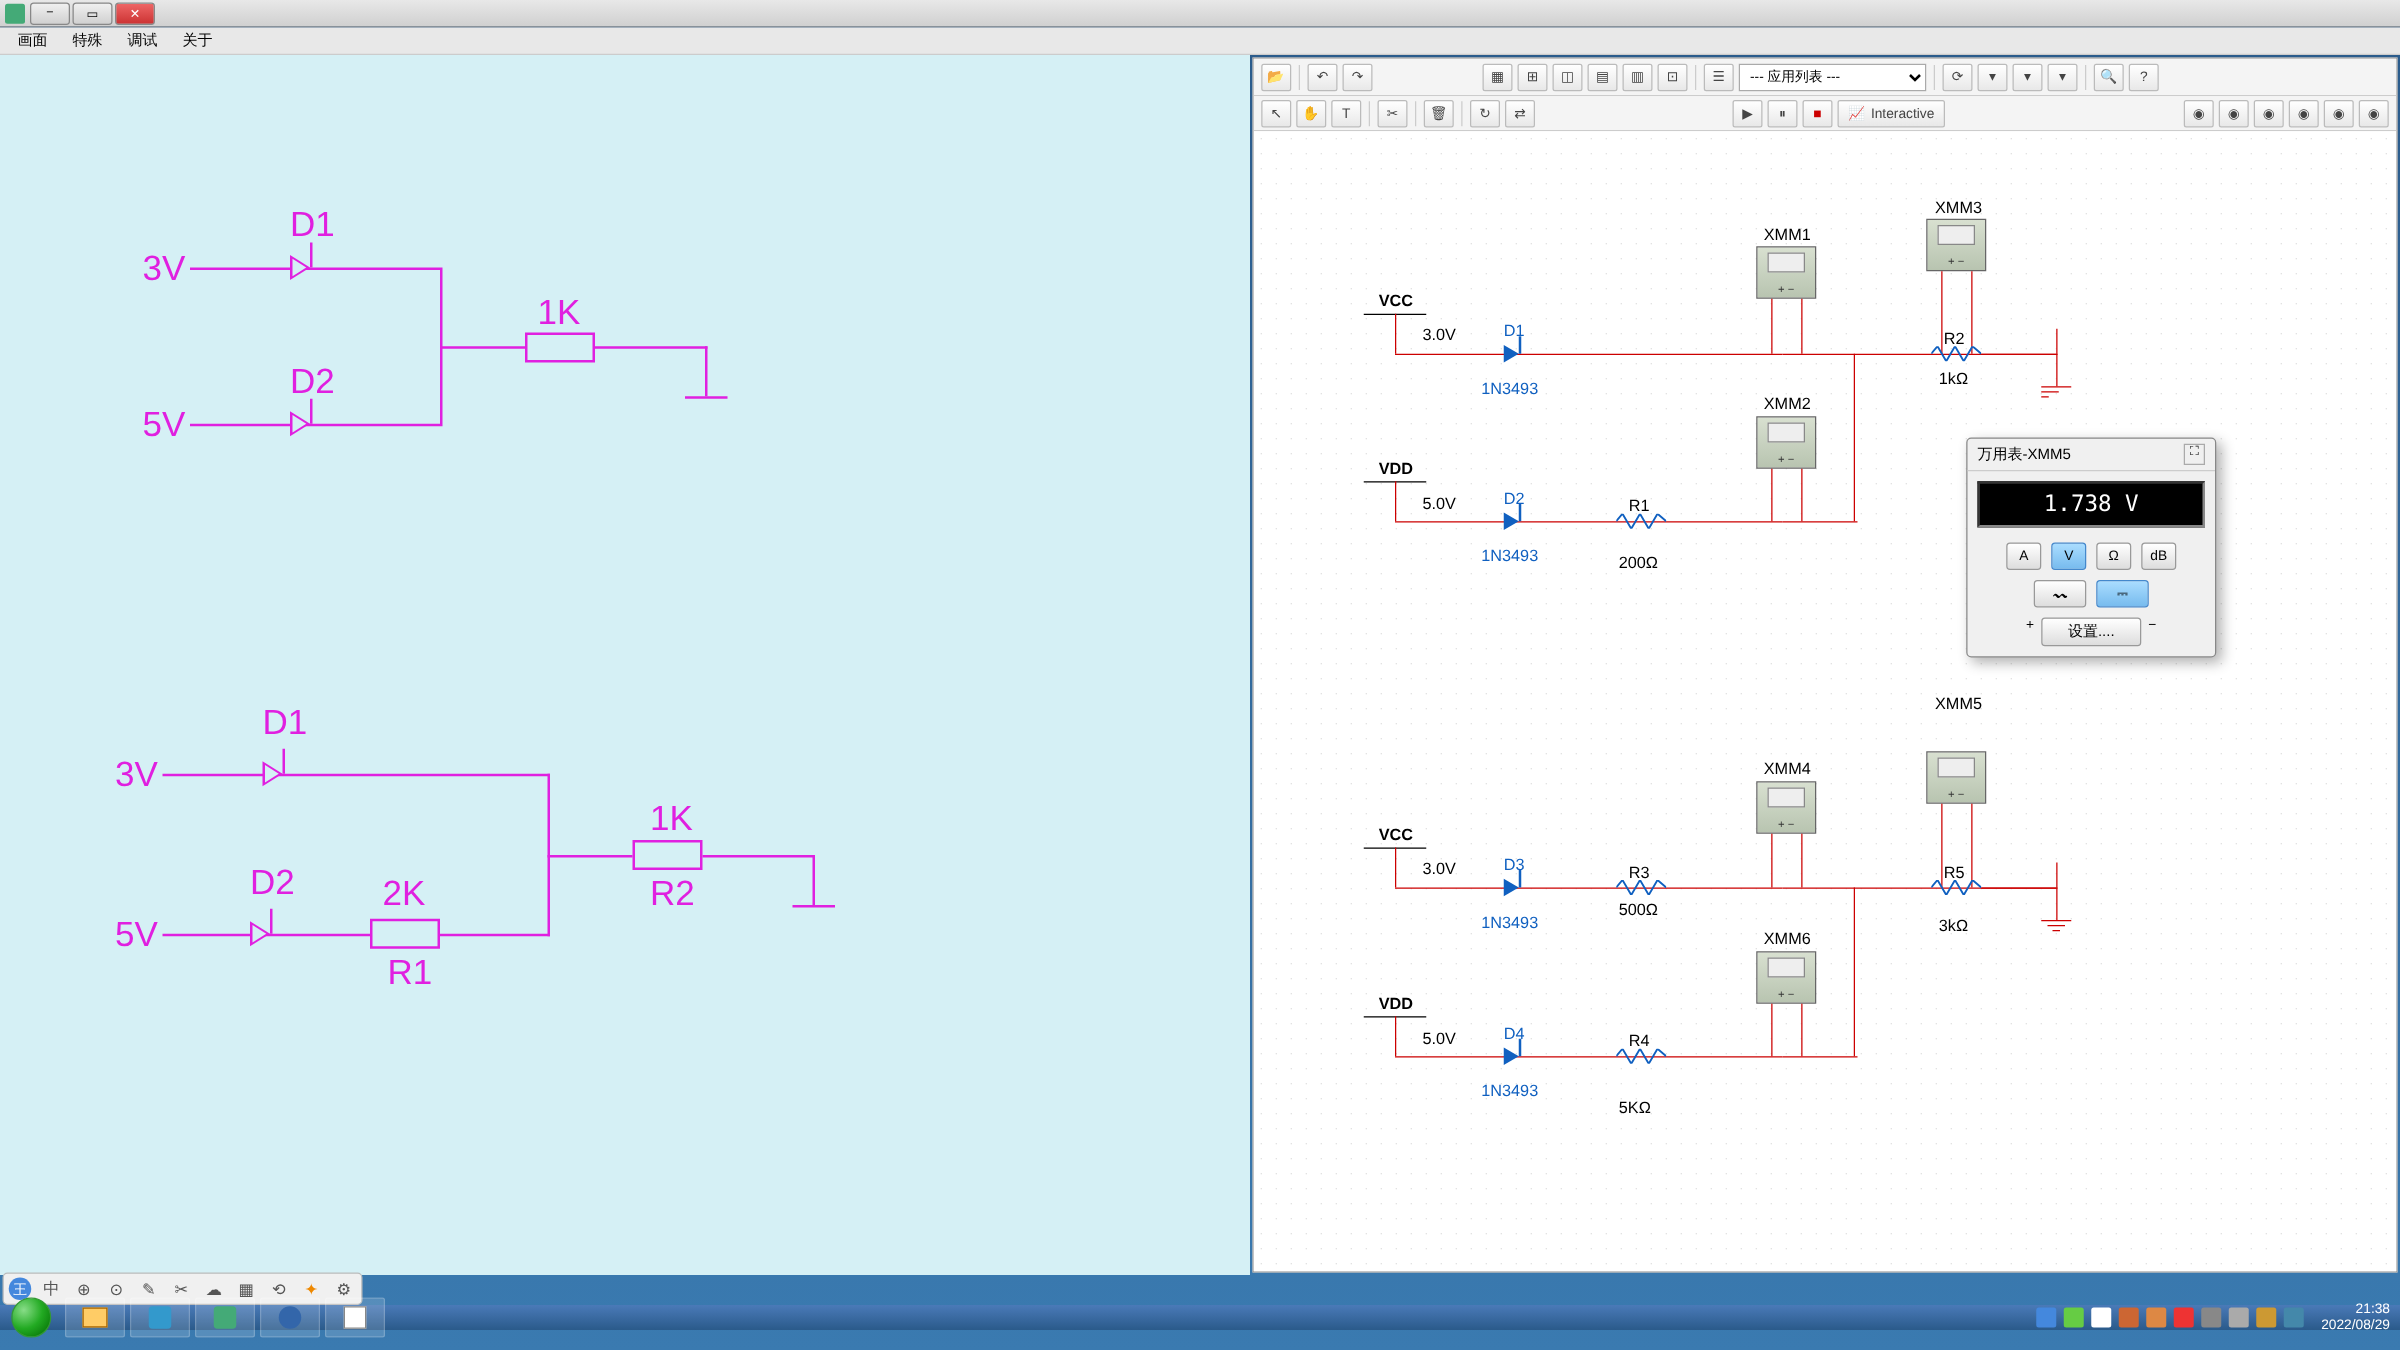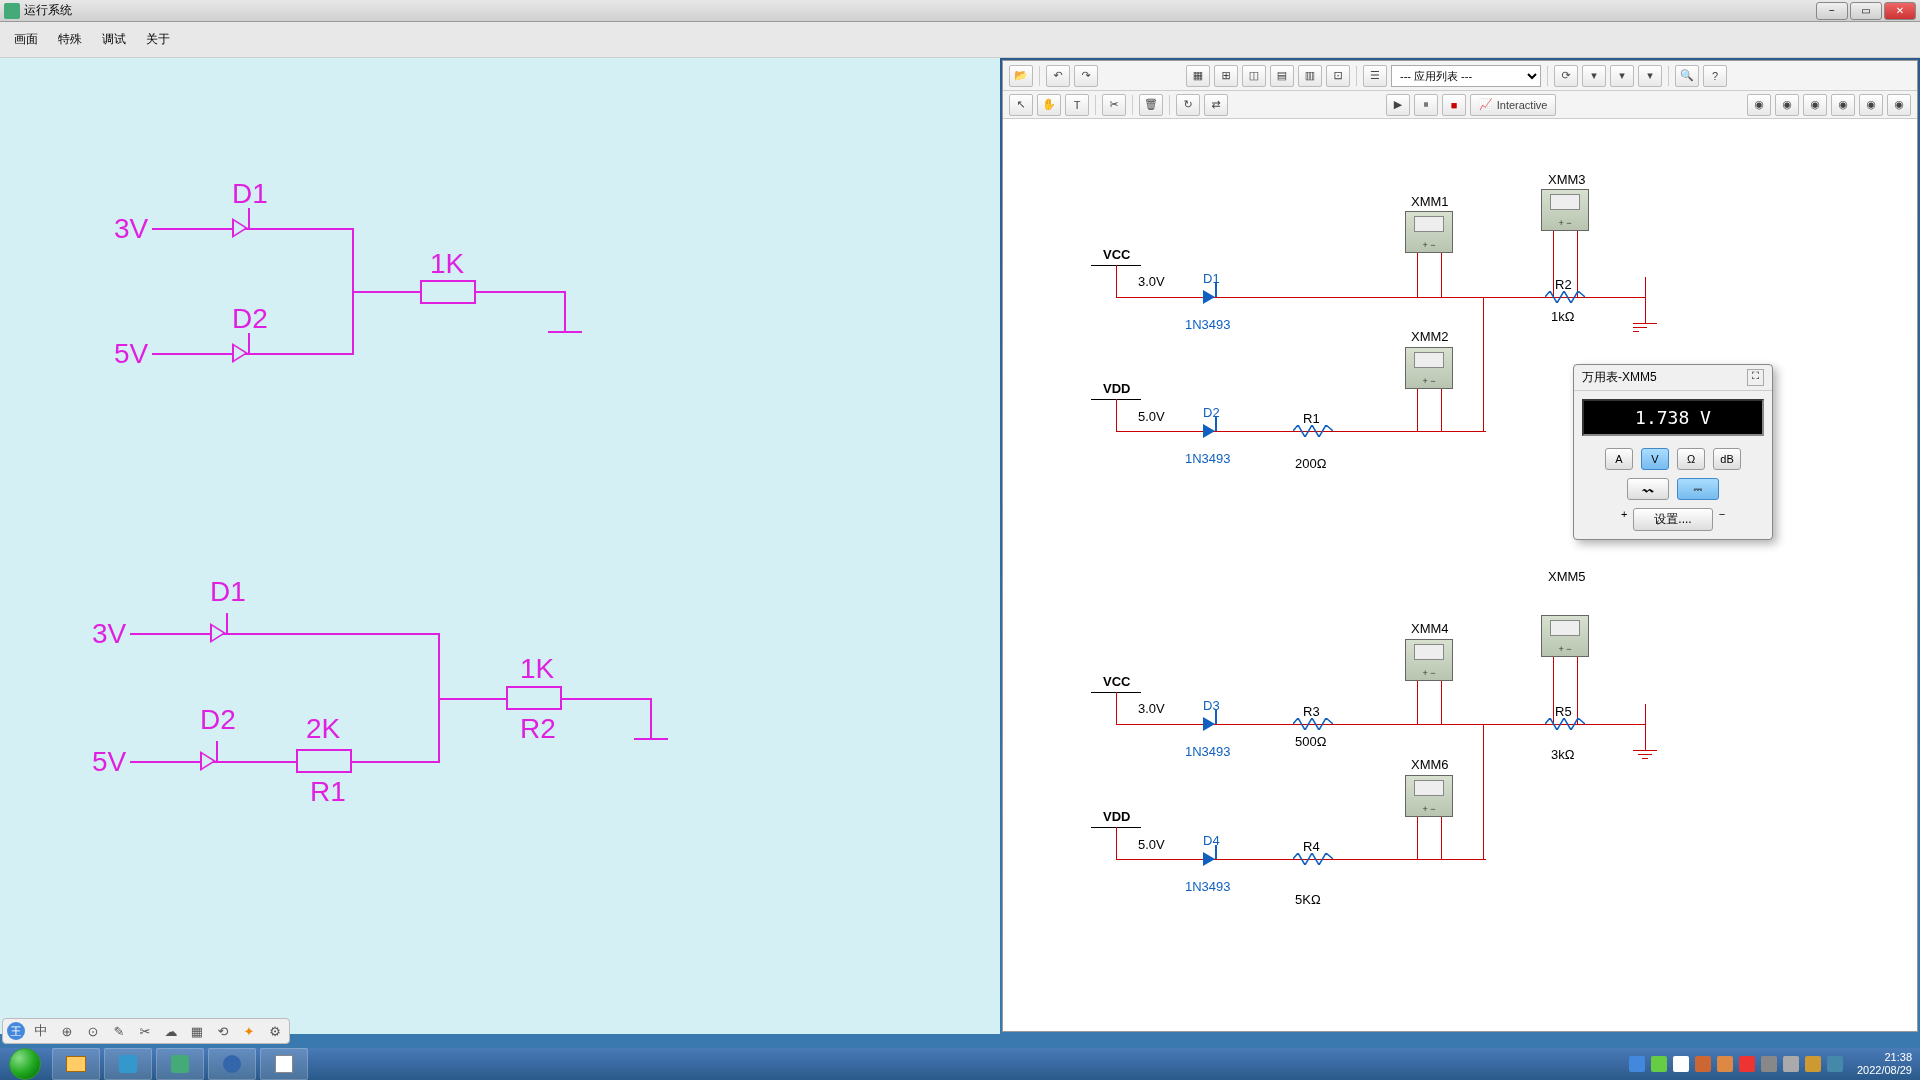--- a/index.html
+++ b/index.html
@@ -7,21 +7,21 @@
 
 
 .titlebar { height: 22px; background: linear-gradient(#e8e8e8, #d0d0d0); display: flex; align-items: center; padding: 0 4px; font-size: 12px; border-bottom: 1px solid #999; }
 .titlebar .icon { width: 16px; height: 16px; background: #4a7; border-radius: 2px; margin-right: 4px; }
 .titlebar .title { flex: 1; }
 .win-controls { display: flex; gap: 2px; }
 .win-btn { width: 32px; height: 18px; background: linear-gradient(#f0f0f0,#d0d0d0); border: 1px solid #888; border-radius: 3px; display: flex; align-items: center; justify-content: center; font-size: 10px; }
 .win-btn.close { background: linear-gradient(#e66,#c33); color: #fff; }
 
 
-.menubar { height: 36px; background: #e8e8e8; display: flex; align-items: center; padding: 0 4px; font-size: 12px; border-bottom: 1px solid #ccc; }
+.menubar { height: 22px; background: #e8e8e8; display: flex; align-items: center; padding: 0 4px; font-size: 12px; border-bottom: 1px solid #ccc; }
 .menubar span { padding: 0 10px; cursor: pointer; }
 
 
 .main { display: flex; height: calc(100% - 44px - 60px); }
 .left-panel { width: 1000px; background: #d5f0f5; position: relative; font-family: "Times New Roman", serif; }
 .right-panel { flex: 1; background: #fff; position: relative; border: 1px solid #999; margin: 2px; }
 .wire { position: absolute; background: #e020e0; }
 .wire-h { height: 2px; }
 .wire-v { width: 2px; }
 .ctext { position: absolute; color: #e020e0; font-size: 28px; }
@@ -56,21 +56,21 @@
 .meter-box { position: absolute; width: 48px; height: 42px; background: linear-gradient(#d8e0d0, #b8c4b0); border: 1px solid #666; }
 .meter-box::before { content: ""; position: absolute; top: 4px; left: 8px; right: 8px; height: 14px; background: #eee; border: 1px solid #888; }
 .meter-box::after { content: "+ −"; position: absolute; bottom: 2px; left: 0; right: 0; text-align: center; font-size: 9px; color: #333; }
 
 
 .bottom-tools { position: absolute; bottom: 36px; left: 2px; height: 26px; background: #f0f0f0; border: 1px solid #bbb; border-radius: 4px; display: flex; align-items: center; padding: 0 4px; gap: 6px; }
 .bt-item { width: 20px; height: 20px; display: flex; align-items: center; justify-content: center; font-size: 13px; color: #555; }
 .bt-circle { width: 18px; height: 18px; border-radius: 50%; background: #48d; color: #fff; font-size: 11px; display: flex; align-items: center; justify-content: center; }
 
 
-.taskbar { position: absolute; bottom: 0; left: 0; right: 0; height: 32px; background: linear-gradient(#4a7ab8, #2a5a8a); display: flex; align-items: center; }
+.taskbar { position: absolute; bottom: 16px; left: 0; right: 0; height: 20px; background: linear-gradient(#4a7ab8, #2a5a8a); display: flex; align-items: center; }
 .start-btn { width: 50px; height: 36px; display: flex; align-items: center; justify-content: center; }
 .start-orb { width: 32px; height: 32px; border-radius: 50%; background: radial-gradient(circle at 30% 30%, #8d8, #2a2, #060); border: 1px solid #393; }
 .task-item { width: 48px; height: 32px; margin: 0 2px; background: rgba(255,255,255,0.15); border: 1px solid rgba(255,255,255,0.2); border-radius: 2px; display: flex; align-items: center; justify-content: center; }
 .tray { margin-left: auto; display: flex; align-items: center; gap: 6px; padding-right: 8px; color: #fff; font-size: 11px; }
 .tray-icon { width: 16px; height: 16px; }
 .clock { text-align: right; line-height: 1.2; padding-left: 8px; }
 
 .diode-tri { width: 0; height: 0; border-top: 10px solid transparent; border-bottom: 10px solid transparent; border-left: 16px solid #e020e0; position: absolute; }
 .diode-tri-inner { width: 0; height: 0; border-top: 7px solid transparent; border-bottom: 7px solid transparent; border-left: 11px solid #d5f0f5; position: absolute; left: -14px; top: -7px; }
 .diode-bar { width: 2px; height: 20px; background: #e020e0; position: absolute; }
@@ -83,21 +83,20 @@
 .sim-res svg { display: block; }
 
 .gnd-lines { position: absolute; }
 .gnd-lines div { background: #c00; height: 1px; position: absolute; }
 </style>
 </head>
 <body>
 
 <div class="titlebar">
   <div class="icon"></div>
-  <div class="title">运行系统</div>
   <div class="win-controls">
     <div class="win-btn">−</div>
     <div class="win-btn">▭</div>
     <div class="win-btn close">✕</div>
   </div>
 </div>
 
 <div class="menubar">
   <span>画面</span>
   <span>特殊</span>

